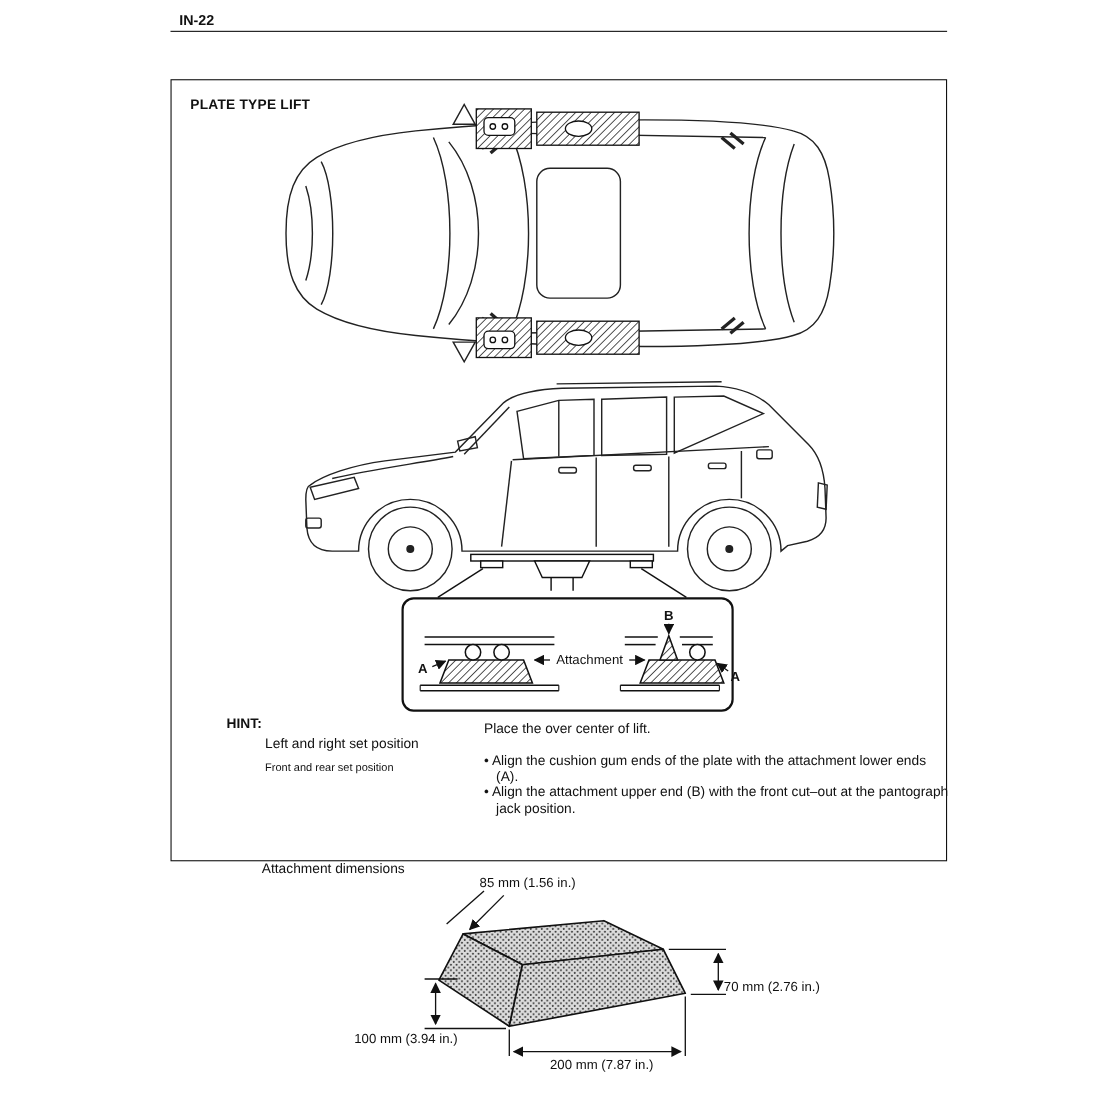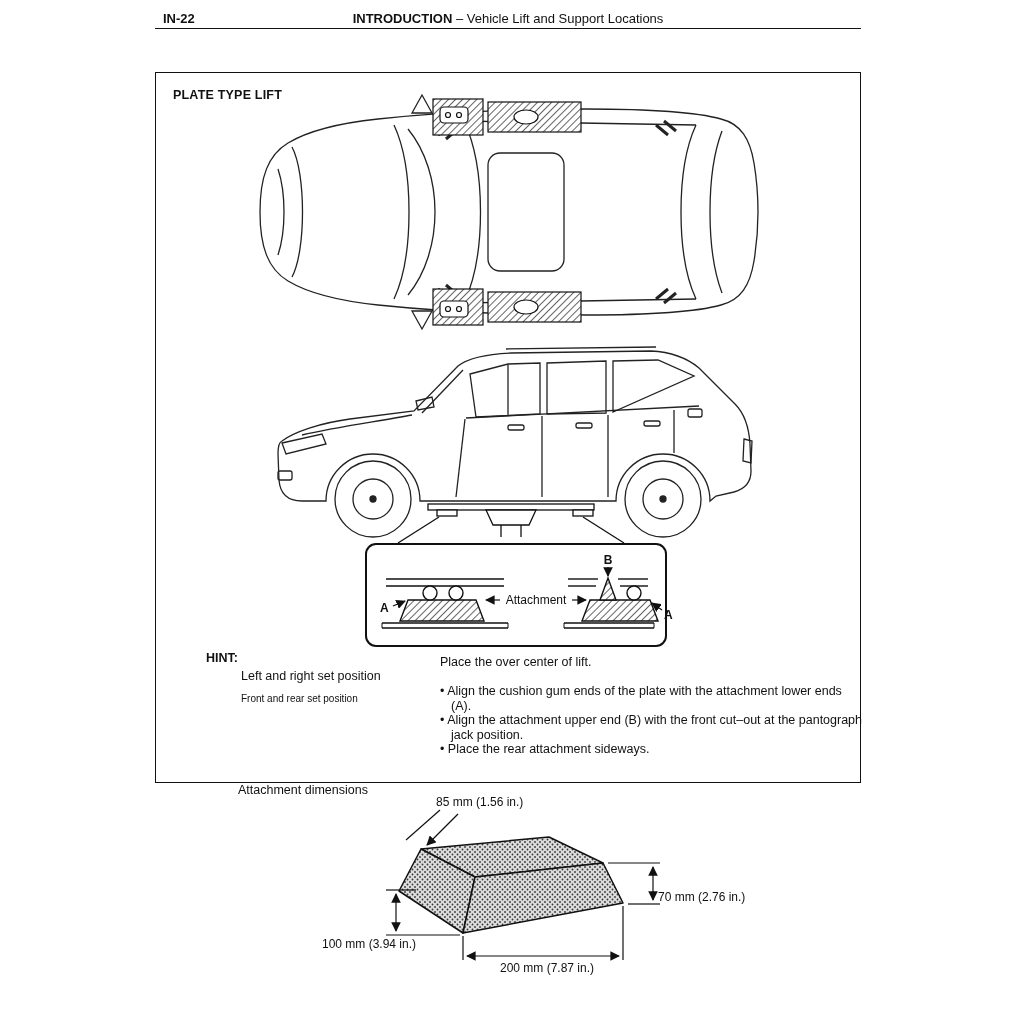--- a/index.html
+++ b/index.html
@@ -38,23 +38,20 @@
   #dim-top    { left:280px; top:722px; }
   #dim-right  { left:502px; top:817px; }
   #dim-left   { left:166px; top:864px; }
   #dim-bottom { left:344px; top:888px; }
 </style>
 </head>
 <body>
 
 <header class="page-header">
   <span class="page-code">IN-22</span>
-  <div class="header-title">
-    <span class="b">INTRODUCTION</span><span> – Vehicle Lift and Support Locations</span>
-  </div>
 </header>
 <div class="header-rule"></div>
 
 <div class="figure-box">
 
   <div class="fig-title">PLATE TYPE LIFT</div>
 
   <svg class="drawing-svg" width="706" height="576" viewBox="0 0 706 576">
     <defs>
       <pattern id="hatch" width="5" height="5" patternUnits="userSpaceOnUse" patternTransform="rotate(45)">
@@ -198,21 +195,20 @@
     <text x="508" y="546" font-size="12" font-weight="bold">A</text>
   </svg>
 
   <div class="hint-title">HINT:</div>
   <div class="row-label-1">Left and right set position</div>
   <div class="row-text-1">Place the over center of lift.</div>
   <div class="row-label-2">Front and rear set position</div>
   <ul class="bullets">
     <li><span>Align the cushion gum ends of the plate with the attachment lower ends (A).</span></li>
     <li><span>Align the attachment upper end (B) with the front cut–out at the pantograph jack position.</span></li>
-    <li><span>Place the rear attachment sideways.</span></li>
   </ul>
 
   <div class="dim-title">Attachment dimensions</div>
 
   <svg class="attachment-svg" width="520" height="205" viewBox="0 0 520 205">
     <defs>
       <pattern id="dots2" width="5" height="5" patternUnits="userSpaceOnUse">
         <rect width="5" height="5" fill="#dcdcdc"></rect>
         <circle cx="1.5" cy="1.5" r="0.9" fill="#333"></circle>
         <circle cx="4" cy="4" r="0.9" fill="#333"></circle>

